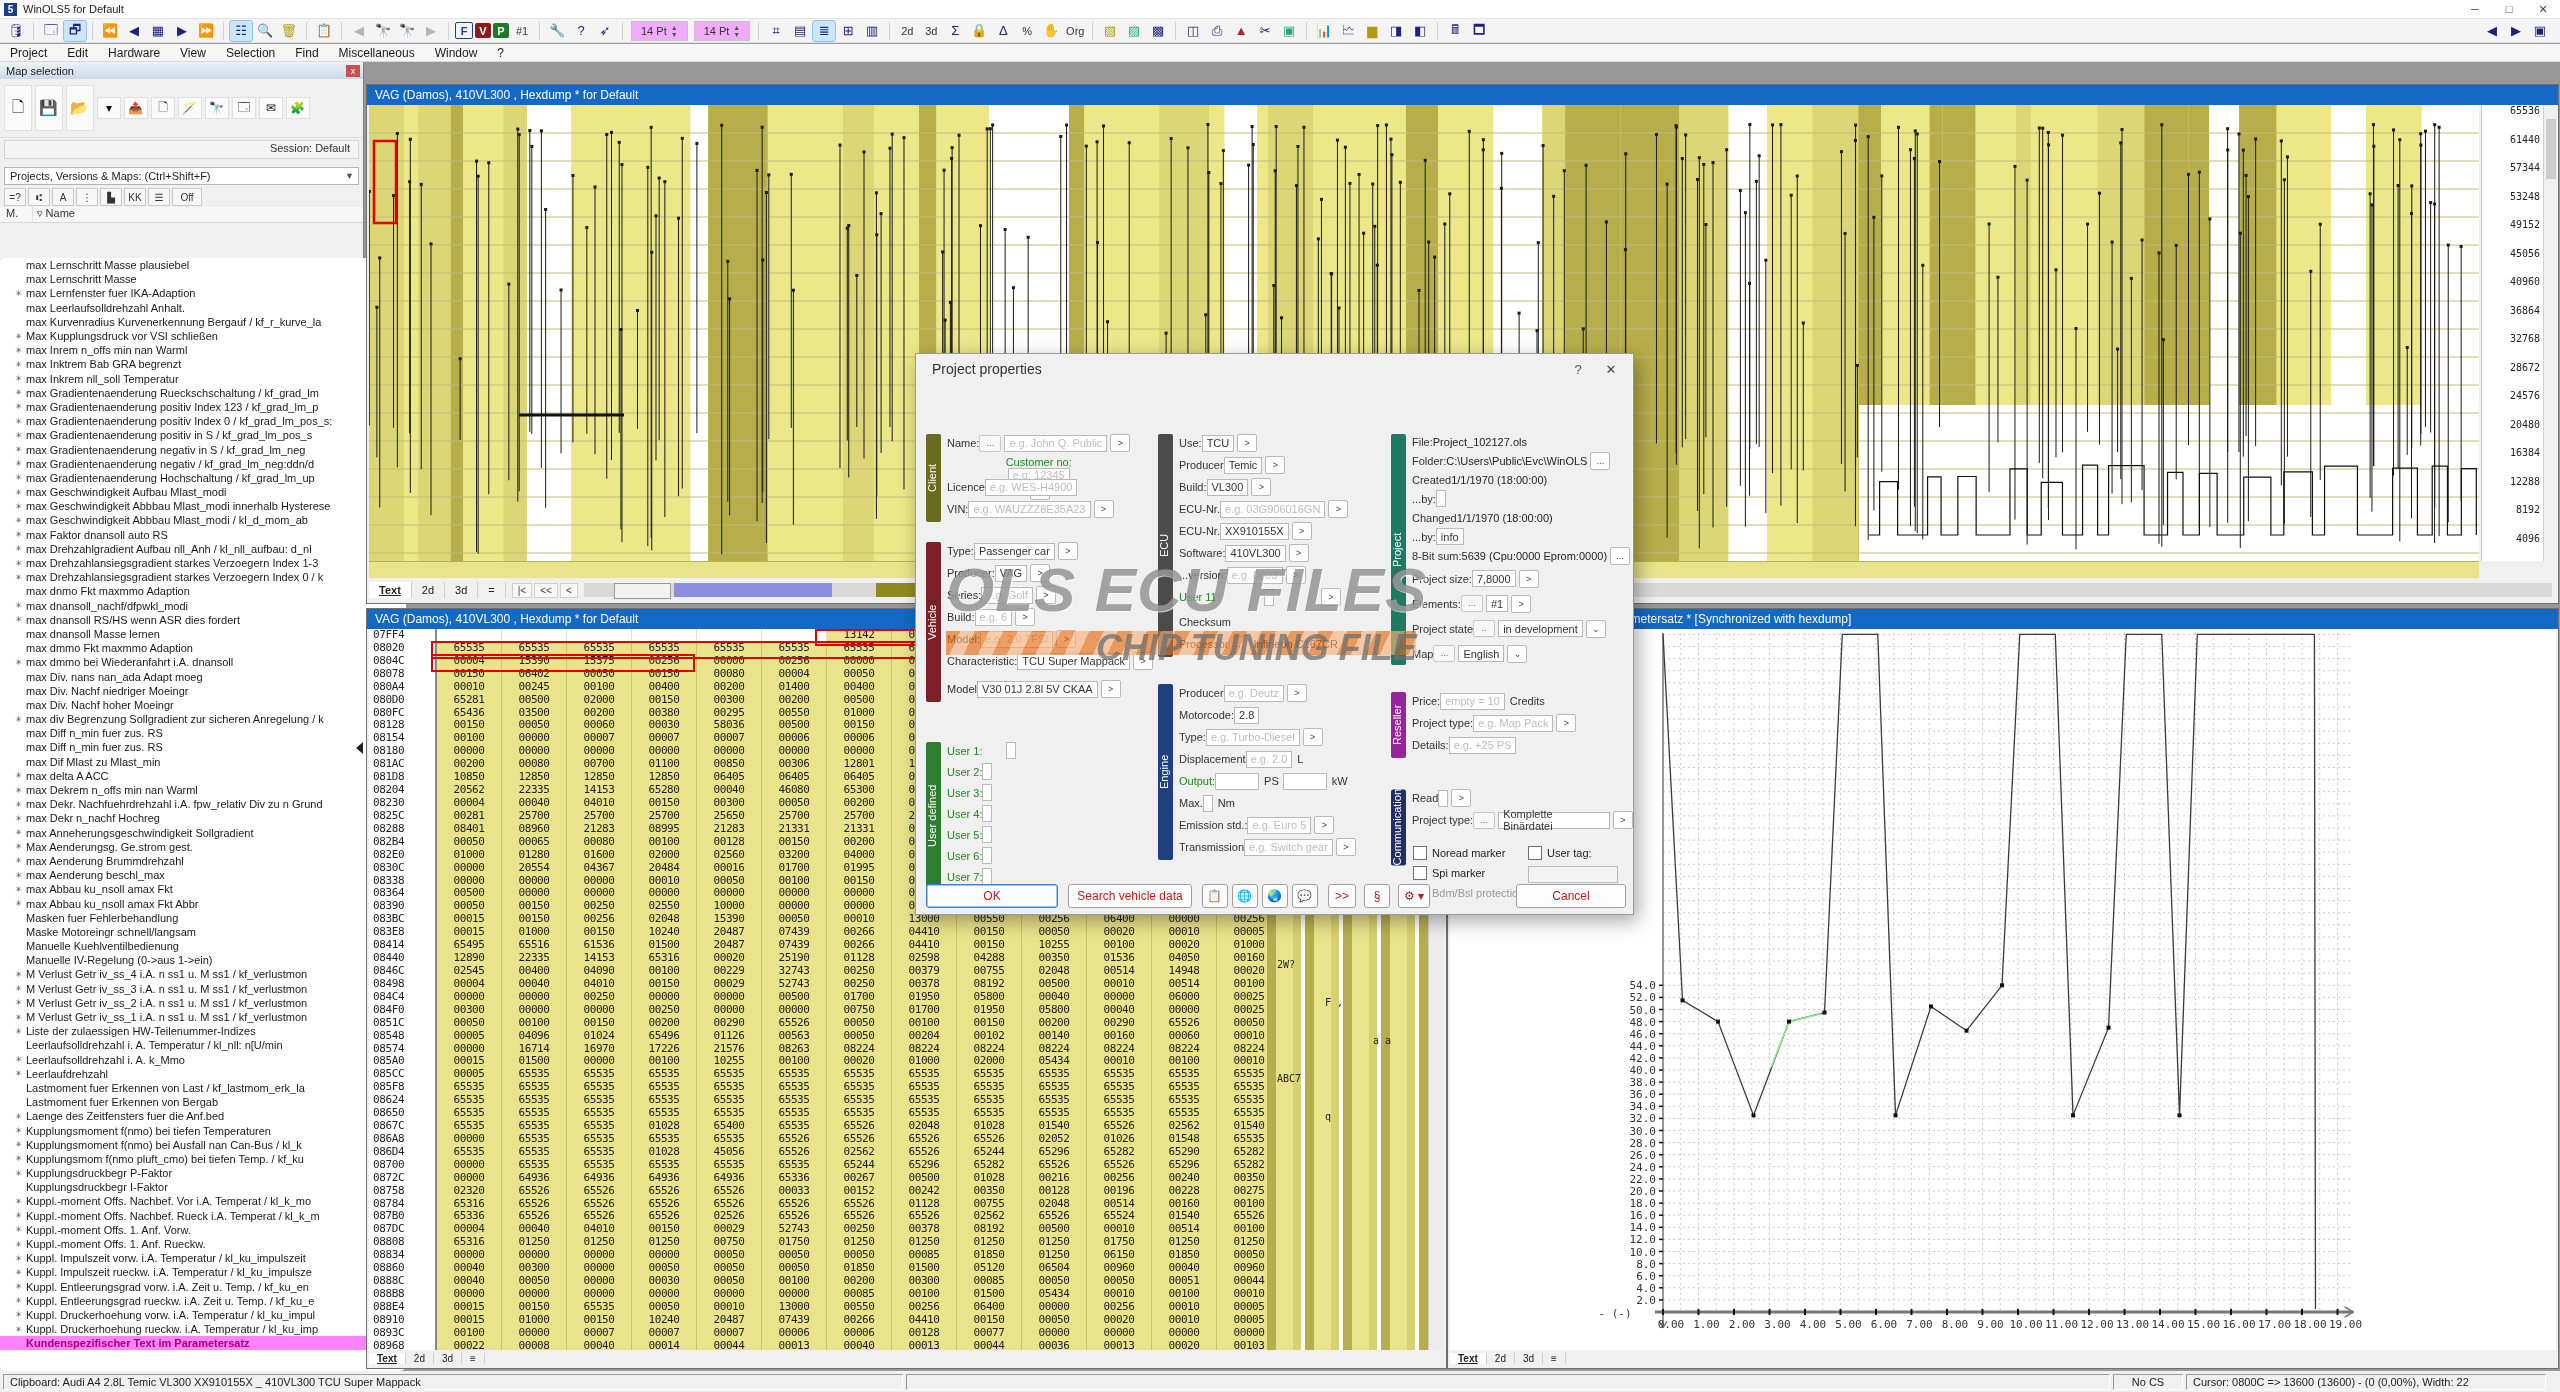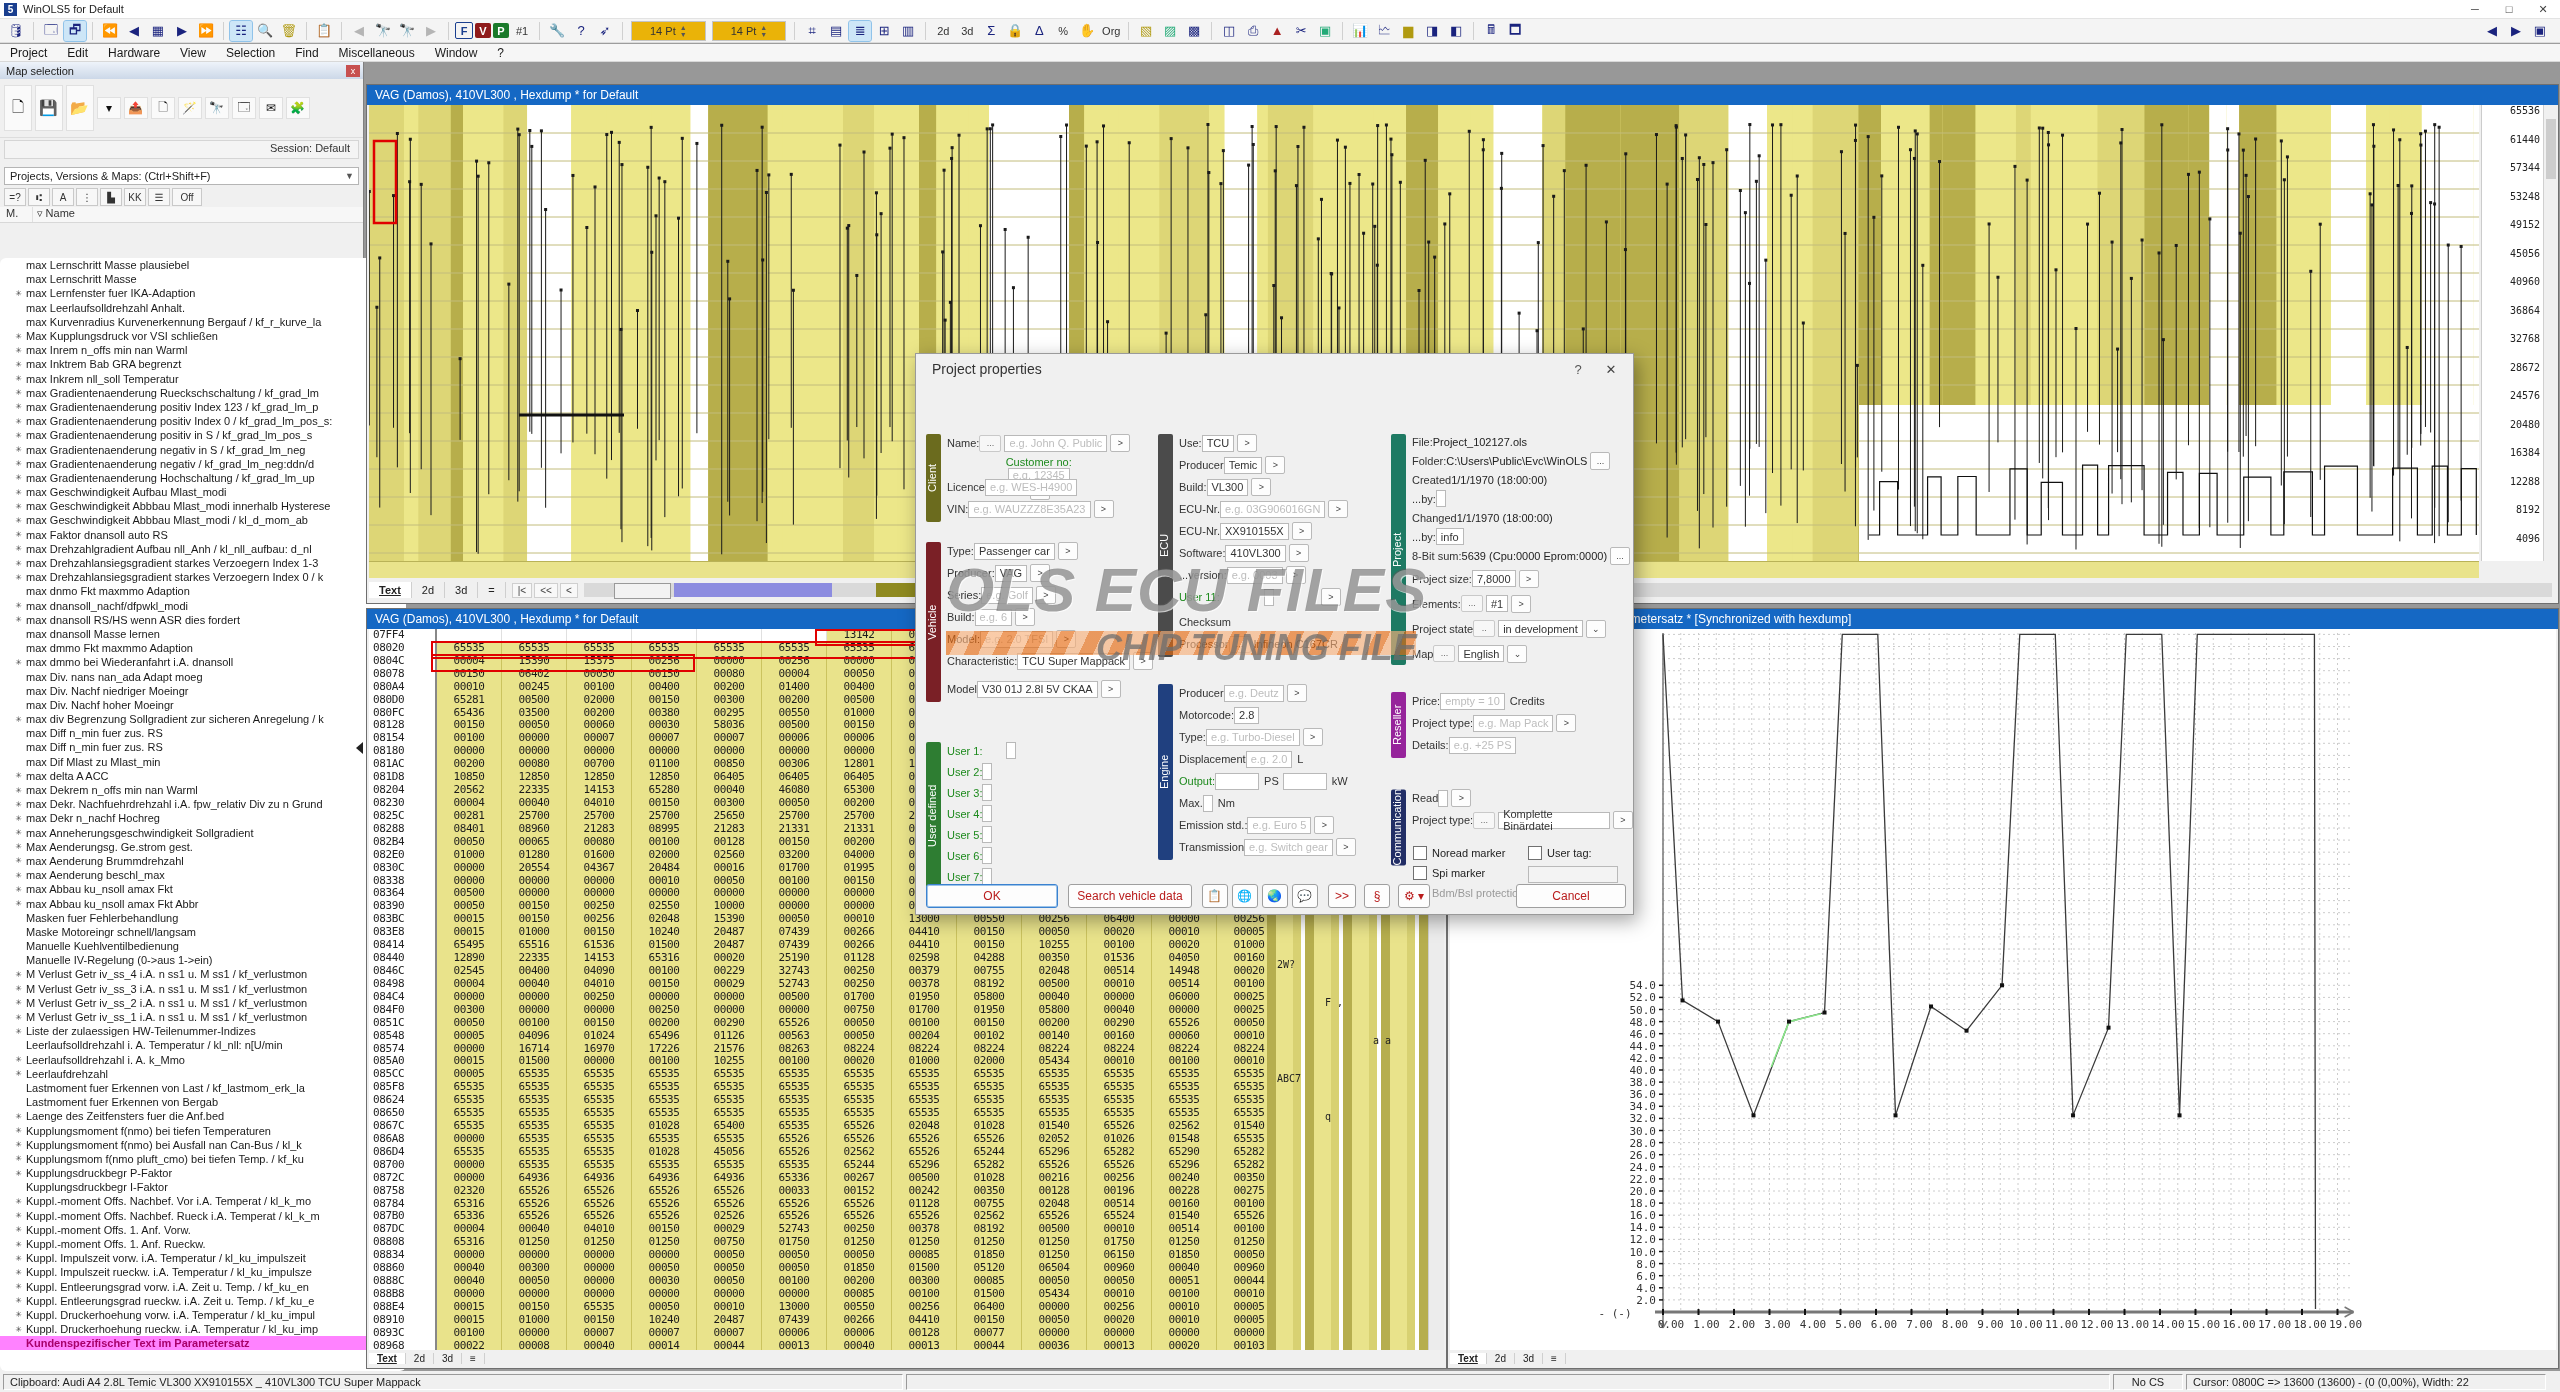--- a/index.html
+++ b/index.html
@@ -16,21 +16,21 @@
   .tbi.on{background:#cde6f7;outline:1px solid #90c3ea;}
   .tbi.dis{color:#b5b5b5;}
   .tbi.lf{color:#1a3f8f;border:1px solid #1a3f8f;font-weight:bold;font-size:11px;width:16px;height:15px;min-width:16px;}
   .tbi.lv{color:#fff;background:#8f1a1a;font-weight:bold;font-size:11px;width:16px;height:15px;min-width:16px;}
   .tbi.lp{color:#fff;background:#1a7a2a;font-weight:bold;font-size:11px;width:16px;height:15px;min-width:16px;}
   .tbi.txt{color:#333;font-size:11px;}
   .tbi.yel{color:#b09a10;}
   .tbi.red{color:#a22;}
   .tbi.grn{color:#2a7;}
   .tbsep{width:1px;height:18px;background:#d0d0d0;margin:0 5px;}
-  .tbspin{height:18px;border:1px solid #c4c4c4;background:#eab308;font-size:11px;color:#333;display:flex;align-items:center;padding:0 18px;margin:12px 3px;}
+  .tbspin{height:18px;border:1px solid #c4c4c4;background:#f0abfc;font-size:11px;color:#333;display:flex;align-items:center;padding:0 9px;margin:12px 3px;}
   .tbspin .ar{font-size:7px;color:#555;margin-left:4px;line-height:7px;}
   #tb-right{margin-left:auto;display:flex;align-items:center;margin-right:8px;}
   #menubar{position:absolute;left:0;top:44px;width:2560px;height:17px;background:#f6f6f6;border-bottom:1px solid #d8d8d8;display:flex;align-items:center;}
   .menu-item{padding:0 10px;font-size:12px;color:#1a1a1a;}
   
   #workspace{position:absolute;left:0;top:62px;width:2560px;height:1309px;background:#989898;}
   
   #mappanel{position:absolute;left:0;top:0;width:363px;height:1309px;background:#f0f0f0;border-right:1px solid #808080;}
   #mp-head{height:17px;background:linear-gradient(#eef3fa,#ccd8e8);display:flex;align-items:center;padding-left:6px;font-size:11px;color:#222;}
   #mp-close{margin-left:auto;margin-right:3px;width:14px;height:12px;background:#c75050;color:#fff;font-size:9px;text-align:center;line-height:12px;}

